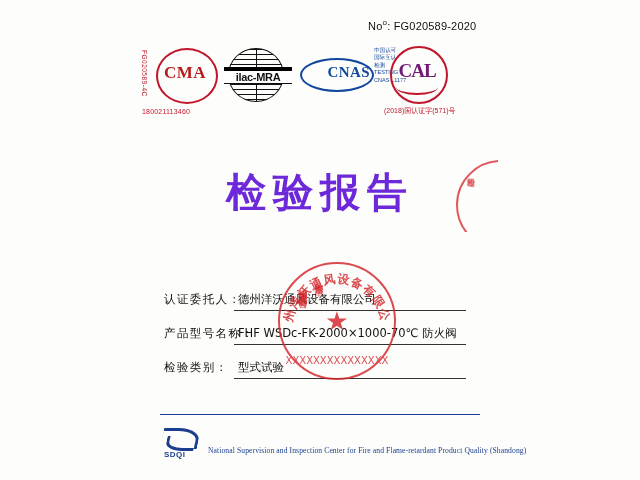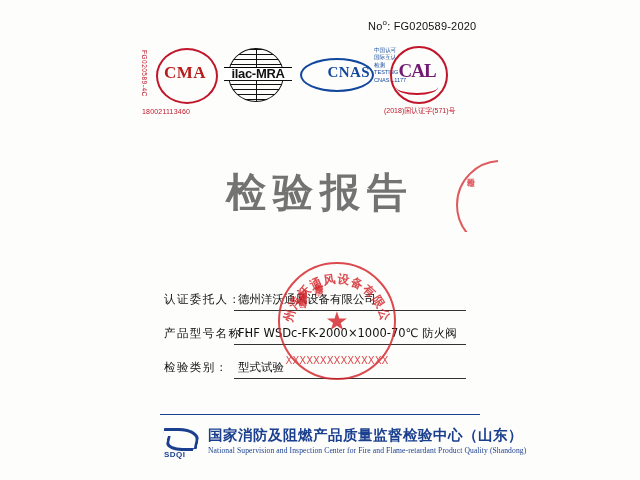--- a/index.html
+++ b/index.html
@@ -117,25 +117,25 @@
     position: absolute;
     left: 50%; top: 0;
     width: 1px; height: 100%;
     background: #111;
   }
   .ilac .band {
     position: absolute;
     left: -2px; top: 21px;
     width: 68px;
     text-align: center;
-    font-size: 13px;
+    font-size: 11px;
     font-weight: bold;
     color: #111;
     background: #fff;
-    border-top: 1px solid #000000;
+    border-top: 4px solid #000000;
     border-bottom: 1px solid #111;
     line-height: 12px;
     letter-spacing: -0.3px;
   }
 
   
   .cnas {
     left: 160px;
     width: 72px;
   }
@@ -207,21 +207,21 @@
   
   .title-cn {
     position: absolute;
     top: 165px;
     left: 0;
     width: 640px;
     text-align: center;
     font-size: 40px;
     font-weight: bold;
     letter-spacing: 7px;
-    color: #737373;
+    color: #6d28d9;
     font-family: "DejaVu Sans", sans-serif;
   }
   .title-en {
     position: absolute;
     top: 218px;
     left: 0;
     width: 640px;
     text-align: center;
     font-size: 21px;
     font-weight: bold;
@@ -525,17 +525,16 @@
   <div class="stamp-vtext">德州洋沃通风设备有限公司</div>
   <div class="stamp-vtext2">检验专用章</div>
 
   <div class="footer-rule"></div>
   <div class="footer">
     <div class="logo">
       <div class="swash"></div>
       <div class="swash2"></div>
       <div class="abbr">SDQI</div>
     </div>
-    <div class="footer-cn">国家消防及阻燃产品质量监督检验中心（山东）</div>
     <div class="footer-en">National Supervision and Inspection Center for Fire and Flame-retardant Product Quality (Shandong)</div>
   </div>
 
 </div>
 
 </body></html>

